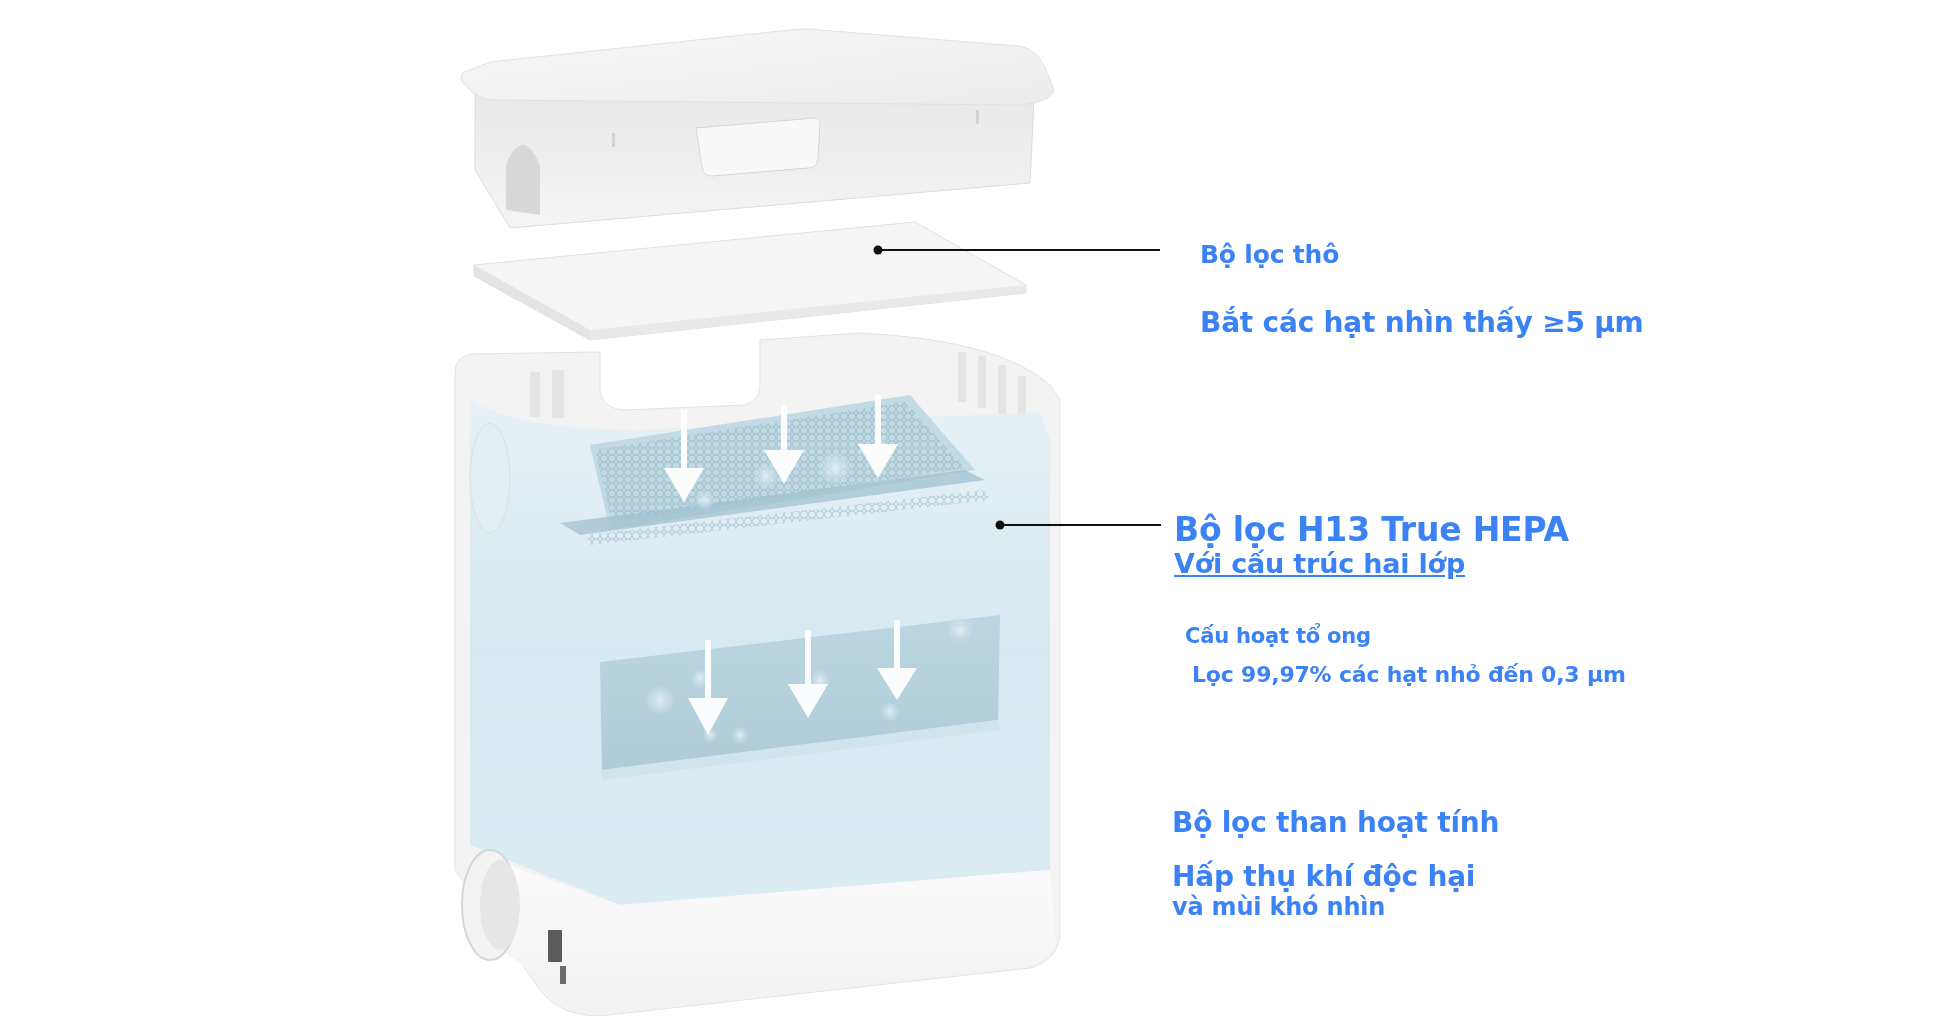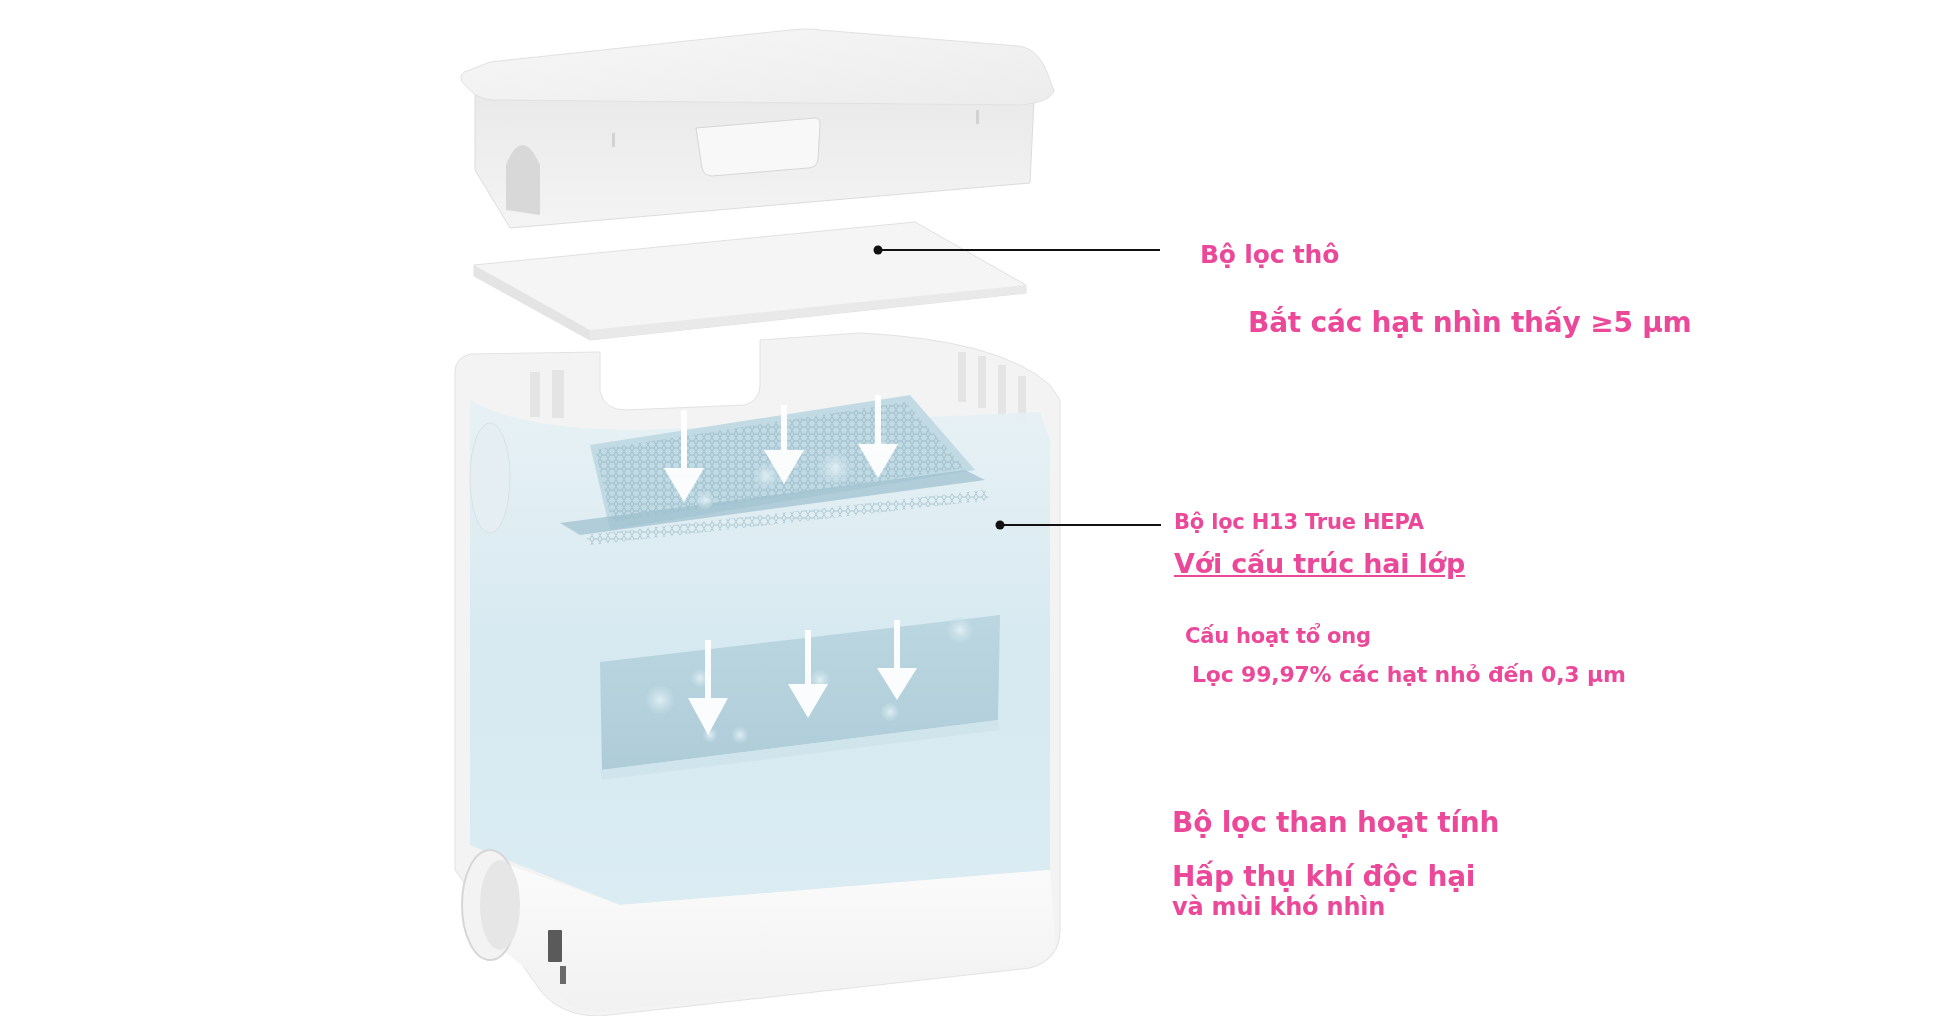--- a/index.html
+++ b/index.html
@@ -1,24 +1,24 @@
 <!DOCTYPE html>
 <html><head>
 <meta charset="utf-8">
 <style>
   html, body { margin:0; padding:0; background:#ffffff; }
   body { width:1960px; height:1016px; position:relative; overflow:hidden;
          font-family:"DejaVu Sans", "Liberation Sans", sans-serif; color:#1e1e1e; }
   .stage { position:absolute; left:0; top:0; width:1960px; height:1016px; }
   svg.art { position:absolute; left:0; top:0; }
 
-  .label { position:absolute; white-space:nowrap; font-weight:bold; color:#ec4899; letter-spacing:-0.2px; }
+  .label { position:absolute; white-space:nowrap; font-weight:bold; color:#3b82f6; letter-spacing:-0.2px; }
   .coarse-title { left:1200px; top:240px; font-size:25px; }
-  .coarse-desc  { left:1200px; top:306px; font-size:28px;margin-left:48px; }
-  .hepa-title   { left:1174px; top:510px; font-size:21px; }
+  .coarse-desc  { left:1200px; top:306px; font-size:28px; }
+  .hepa-title   { left:1174px; top:510px; font-size:33px; }
   .hepa-sub     { left:1174px; top:548px; font-size:27px;text-decoration:underline; }
   .honey-title  { left:1185px; top:624px; font-size:21px; font-weight:600; }
   .honey-desc   { left:1192px; top:662px; font-size:22px;text-align:right; }
   .carbon-title { left:1172px; top:806px; font-size:28px; }
   .carbon-desc1 { left:1172px; top:860px; font-size:28px; }
   .carbon-desc2 { left:1172px; top:893px; font-size:24px; }
 </style>
 </head>
 <body>
 

